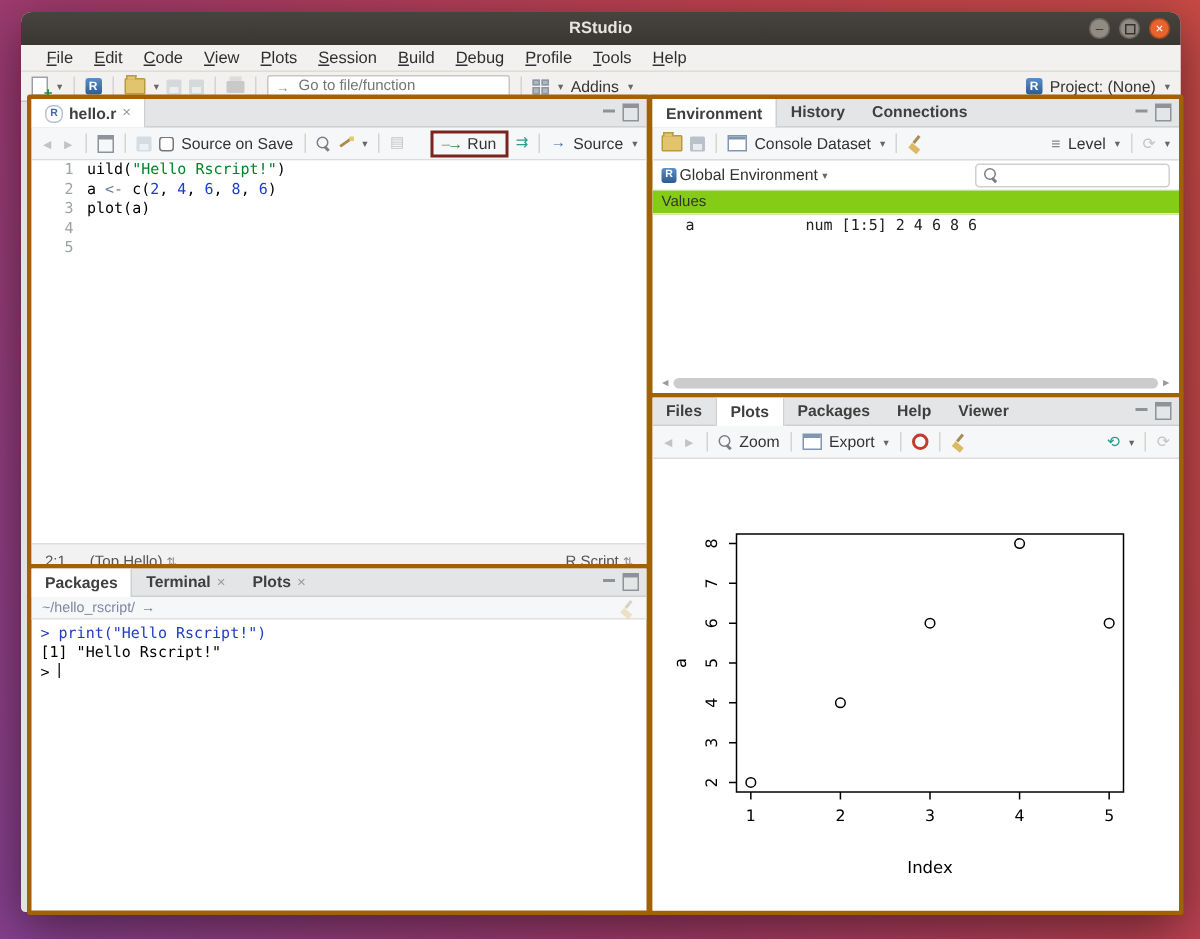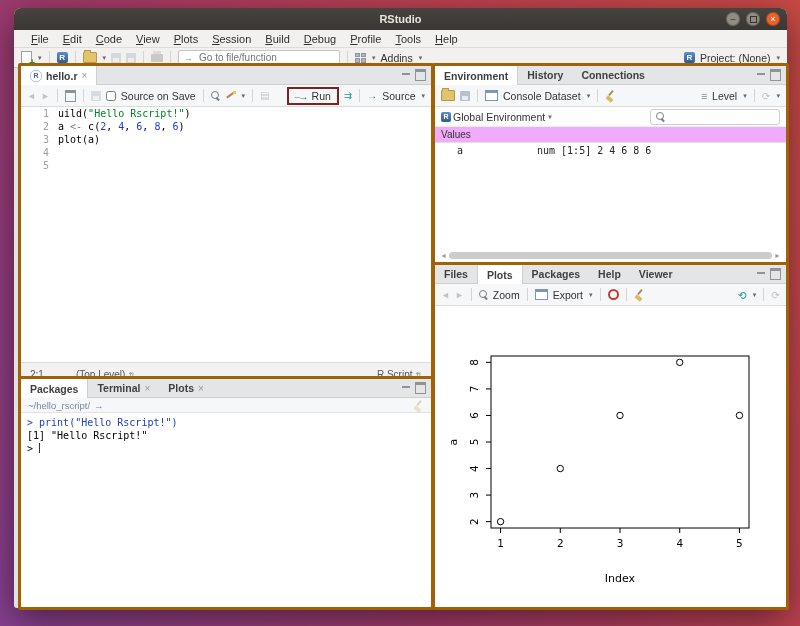--- a/index.html
+++ b/index.html
@@ -87,37 +87,37 @@
   .teal{color:#2a9d8f;}
   .blue{color:#4569a5;}
   
   .editor{height:255px;overflow:hidden;background:#fff;}
   .code-line{display:flex;height:13px;line-height:13px;font-family:"DejaVu Sans Mono",monospace;font-size:10px;}
   .gutter{width:28px;flex:none;text-align:right;padding-right:9px;color:#9da2a6;}
   .tok-str{color:#008426;}
   .tok-num{color:#1a3cc8;}
   .tok-op{color:#667699;}
   .statusbar{height:16px;background:#f2f2f2;border-top:1px solid #ddd;display:flex;align-items:center;
-    padding:3px 9px;font-size:10px;color:#555;gap:32px;}
+    padding:3px 9px;font-size:10px;color:#555;gap:16px;}
   .statusbar .right{margin-left:auto;text-align:center;}
   .updown{font-size:8px;color:#888;}
   
   .console-path{height:14px;background:#f6f7f8;border-bottom:1px solid #e2e2e2;display:flex;align-items:center;
     padding:0 7px;font-size:9.5px;color:#7d87a0;gap:4px;}
   .console-body{padding:3px 6px;font-family:"DejaVu Sans Mono",monospace;font-size:10px;}
   .console-line{height:13px;line-height:13px;white-space:pre;color:#000;}
   .console-line.input{color:#1f3dbd;}
   .cursor{display:inline-block;width:1px;height:10px;background:#333;vertical-align:-1px;}
   
   .env-scope{height:19px;display:flex;align-items:center;gap:2px;padding:0 6px;font-size:10.5px;color:#333;
     border-bottom:1px solid #eee;}
   .env-search{margin-left:auto;display:flex;align-items:center;gap:4px;background:#fff;border:1px solid #cfcfcf;
     border-radius:3px;height:14px;width:118px;padding:0 5px;}
   .env-search input{border:none;outline:none;width:95px;font-size:10px;background:transparent;}
-  .env-section{height:15px;line-height:15px;background:#f0abfc;border-bottom:1px solid #e2e2e2;
+  .env-section{height:15px;line-height:15px;background:#84cc16;border-bottom:1px solid #e2e2e2;
     font-size:10px;color:#333;padding-left:6px;}
   .env-row{display:flex;height:15px;align-items:center;font-family:"DejaVu Sans Mono",monospace;font-size:10px;color:#222;}
   .env-name{width:80px;padding-left:22px;flex:none;}
   .hscrollbar{position:absolute;left:5px;right:5px;bottom:3px;height:8px;display:flex;align-items:center;gap:2px;}
   .hs-arrow{font-size:7px;color:#9a9a9a;}
   .hs-thumb{flex:1;height:7px;background:#cccccc;border-radius:4px;}
   
   .plot-area{height:303px;background:#fff;}
   .chart-text{font-family:"DejaVu Sans","Liberation Sans",sans-serif;}
 </style>
@@ -241,21 +241,21 @@
           <span class="gutter">4</span>
           <span></span>
         </div>
         <div class="code-line">
           <span class="gutter">5</span>
           <span></span>
         </div>
       </div>
     <div class="statusbar">
       <span>2:1</span>
-      <span><span>(Top Level)</span> <span class="updown">⇅</span></span>
+      <span><span>(Top Hello)</span> <span class="updown">⇅</span></span>
       <span class="right"><span>R Script</span> <span class="updown">⇅</span></span>
     </div>
   </div>
 
   <div class="pane pane-console">
     <div class="tabstrip" id="console-tabs">
       <div class="tab active">
           <span>Packages</span>
         </div>
         <div class="tab">

